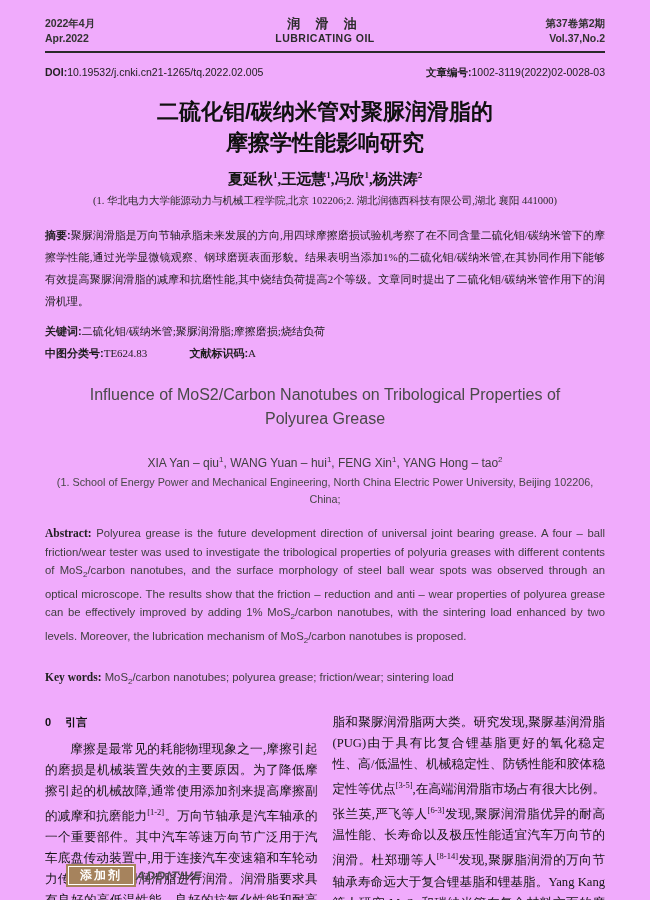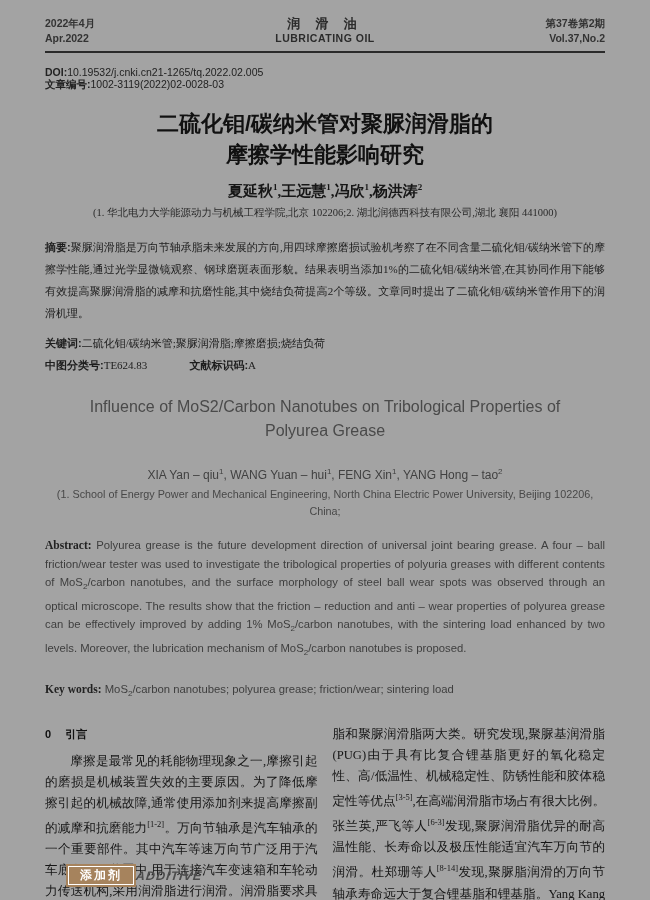--- a/index.html
+++ b/index.html
@@ -1,20 +1,20 @@
 <!DOCTYPE html>
 <html><head>
 <meta charset="utf-8">
 <style>
   html,body{margin:0;padding:0;background:#888;}
   .page{
     position:relative;
     width:650px;height:900px;
     margin:0 auto;
-    background:#a3a3a3;
+    background:#f0abfc;
     font-family:"Liberation Serif","DejaVu Serif",serif;
     color:#1c1c1c;
     box-sizing:border-box;
     padding:16px 45px 0 45px;
     overflow:hidden;
   }
   
   .jheader{
     display:flex;justify-content:space-between;align-items:flex-start;
     border-bottom:2px solid #2a2a2a;
@@ -27,21 +27,20 @@
   .jh-cn{font-size:13px;font-weight:bold;letter-spacing:6px;font-family:"Liberation Serif",serif;}
   .jh-en{font-size:10.5px;font-weight:bold;font-family:"Liberation Sans",sans-serif;letter-spacing:.5px;}
   .jh-sm{font-family:"Liberation Sans",sans-serif;font-size:10.5px;font-weight:bold;color:#333;}
   
   .meta{
     display:flex;justify-content:space-between;
     margin-top:13px;
     font-size:10.5px;
     font-family:"Liberation Sans",sans-serif;
     color:#222;
-    flex-direction:column;
   }
   .meta b{font-weight:bold;}
   
   .title-cn{
     margin-top:16px;
     text-align:center;
     font-family:"Liberation Sans","DejaVu Sans",sans-serif;
     font-weight:bold;
     font-size:22px;
     line-height:31px;

